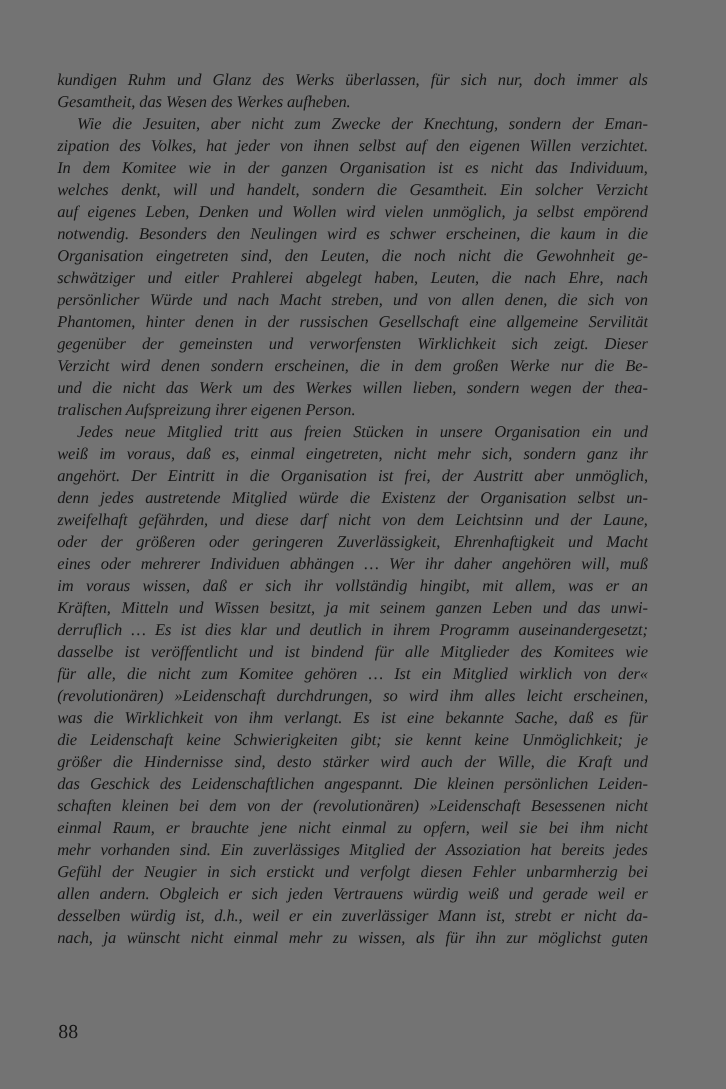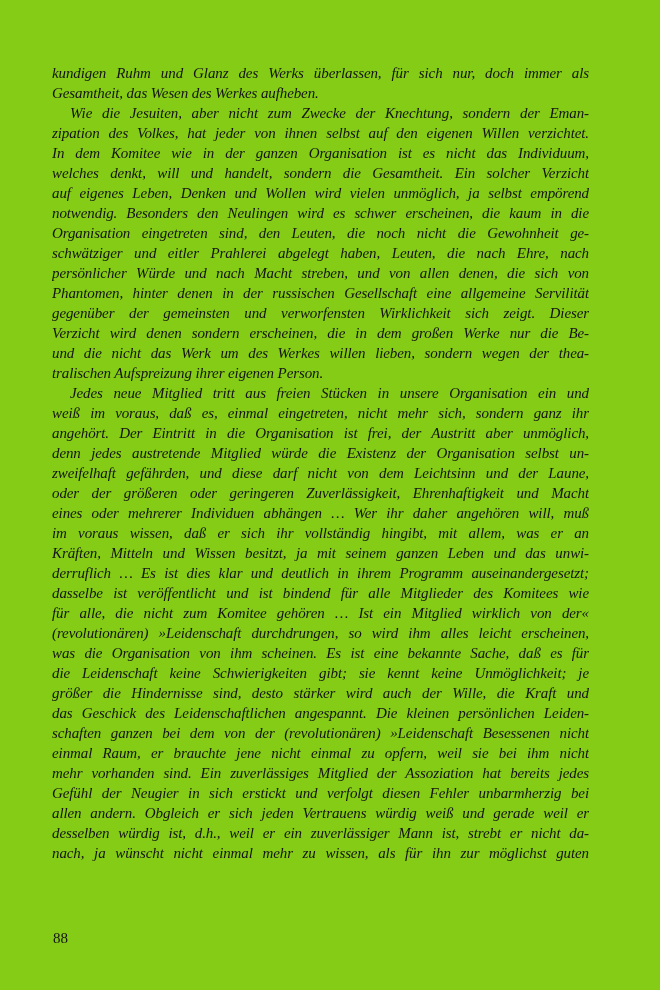--- a/index.html
+++ b/index.html
@@ -4,21 +4,21 @@
 <style>
   html, body {
     margin: 0;
     padding: 0;
     background: #ffffff;
   }
   .page {
     position: relative;
     width: 660px;
     height: 990px;
-    background: #84cc16;
+    background: #737373;
     color: #141414;
     font-family: "Liberation Serif", "DejaVu Serif", serif;
     overflow: hidden;
   }
   .text-block {
     position: absolute;
     left: 52px;
     top: 63px;
     width: 537px;
   }
@@ -40,21 +40,21 @@
     text-align-last: left;
   }
   .paragraph.indent .line:first-child {
     text-indent: 18px;
   }
   .folio {
     position: absolute;
     left: 53px;
     top: 931px;
     font-style: normal;
-    font-size: 15px;
+    font-size: 18px;
     line-height: 14px;
     color: #141414;
   }
 </style>
 </head>
 <body>
 
 <div class="page">
   <div class="text-block" id="text-block">
       <div class="paragraph">
@@ -84,25 +84,25 @@
         <div class="line">denn jedes austretende Mitglied würde die Existenz der Organisation selbst un-</div>
         <div class="line">zweifelhaft gefährden, und diese darf nicht von dem Leichtsinn und der Laune,</div>
         <div class="line">oder der größeren oder geringeren Zuverlässigkeit, Ehrenhaftigkeit und Macht</div>
         <div class="line">eines oder mehrerer Individuen abhängen … Wer ihr daher angehören will, muß</div>
         <div class="line">im voraus wissen, daß er sich ihr vollständig hingibt, mit allem, was er an</div>
         <div class="line">Kräften, Mitteln und Wissen besitzt, ja mit seinem ganzen Leben und das unwi-</div>
         <div class="line">derruflich … Es ist dies klar und deutlich in ihrem Programm auseinandergesetzt;</div>
         <div class="line">dasselbe ist veröffentlicht und ist bindend für alle Mitglieder des Komitees wie</div>
         <div class="line">für alle, die nicht zum Komitee gehören … Ist ein Mitglied wirklich von der«</div>
         <div class="line">(revolutionären) »Leidenschaft durchdrungen, so wird ihm alles leicht erscheinen,</div>
-        <div class="line">was die Organisation von ihm scheinen. Es ist eine bekannte Sache, daß es für</div>
+        <div class="line">was die Wirklichkeit von ihm verlangt. Es ist eine bekannte Sache, daß es für</div>
         <div class="line">die Leidenschaft keine Schwierigkeiten gibt; sie kennt keine Unmöglichkeit; je</div>
         <div class="line">größer die Hindernisse sind, desto stärker wird auch der Wille, die Kraft und</div>
         <div class="line">das Geschick des Leidenschaftlichen angespannt. Die kleinen persönlichen Leiden-</div>
-        <div class="line">schaften ganzen bei dem von der (revolutionären) »Leidenschaft Besessenen nicht</div>
+        <div class="line">schaften kleinen bei dem von der (revolutionären) »Leidenschaft Besessenen nicht</div>
         <div class="line">einmal Raum, er brauchte jene nicht einmal zu opfern, weil sie bei ihm nicht</div>
         <div class="line">mehr vorhanden sind. Ein zuverlässiges Mitglied der Assoziation hat bereits jedes</div>
         <div class="line">Gefühl der Neugier in sich erstickt und verfolgt diesen Fehler unbarmherzig bei</div>
         <div class="line">allen andern. Obgleich er sich jeden Vertrauens würdig weiß und gerade weil er</div>
         <div class="line">desselben würdig ist, d.h., weil er ein zuverlässiger Mann ist, strebt er nicht da-</div>
         <div class="line">nach, ja wünscht nicht einmal mehr zu wissen, als für ihn zur möglichst guten</div>
       </div>
     </div>
   <div class="folio">88</div>
 </div>

